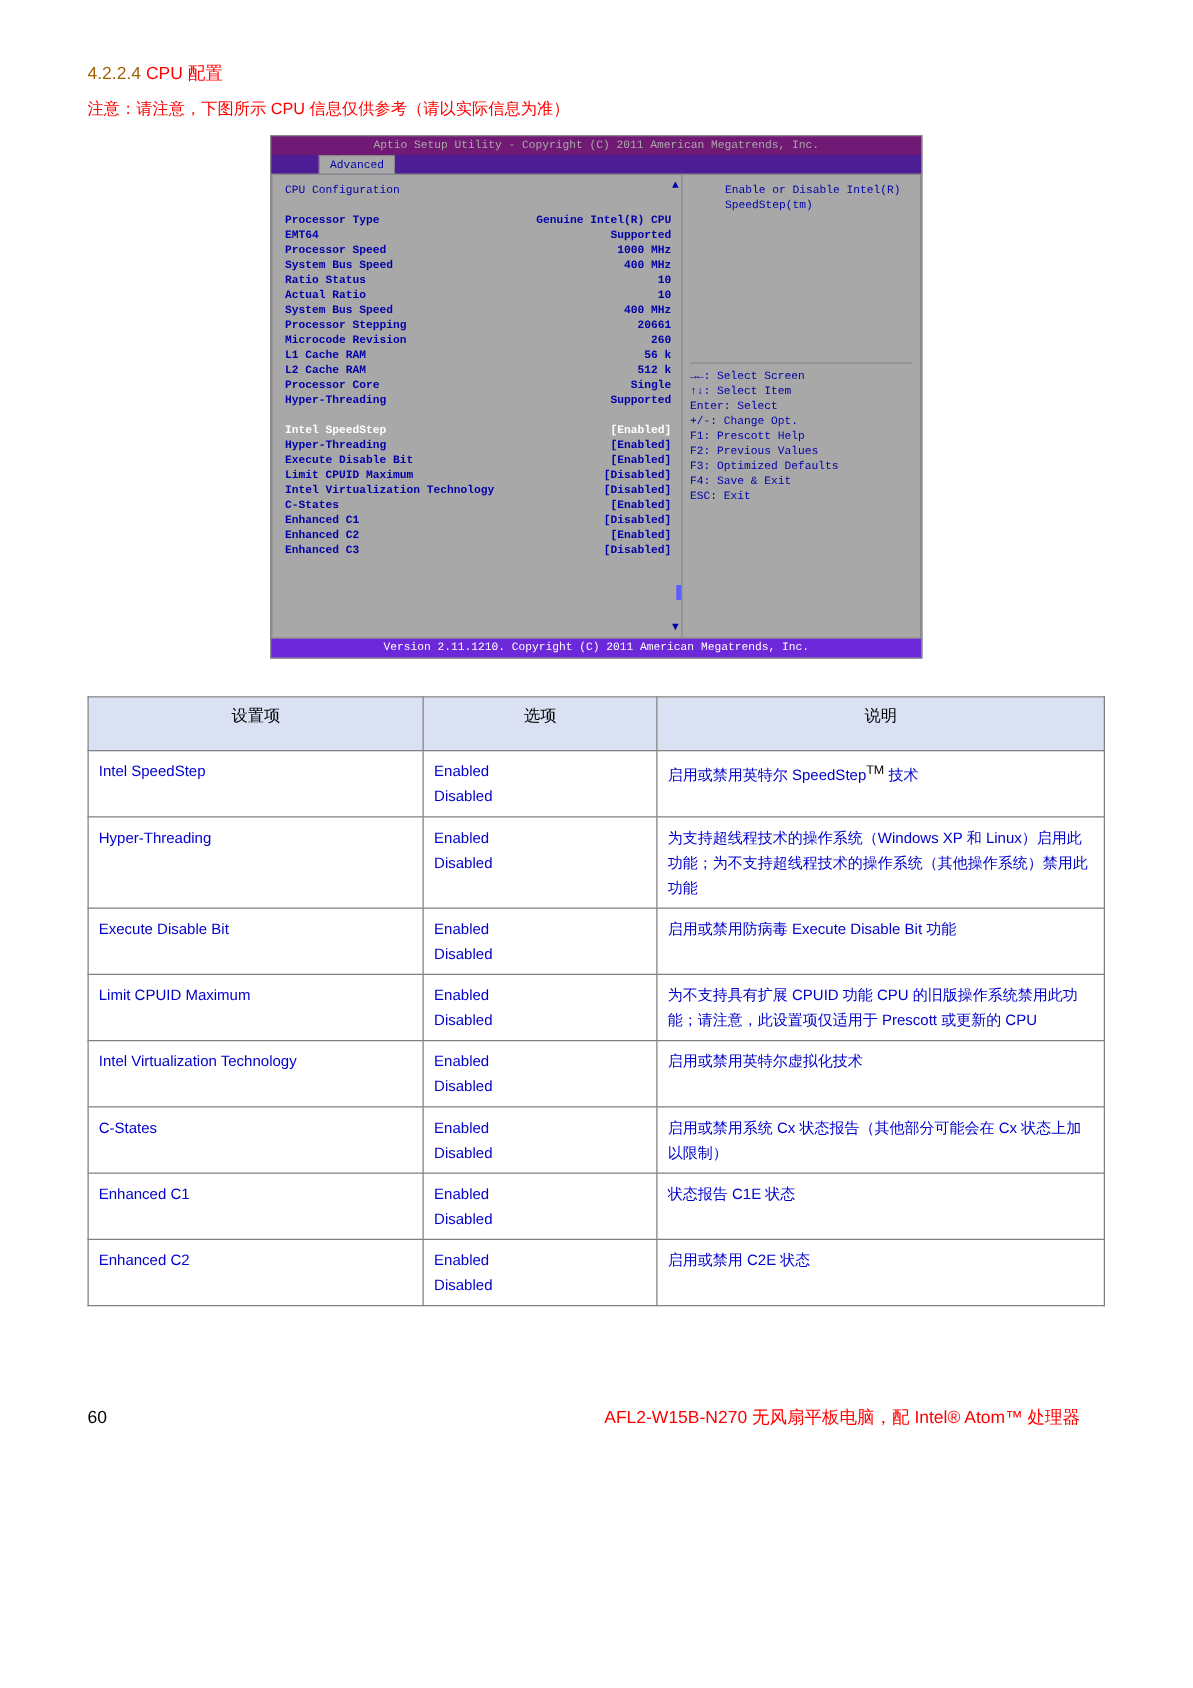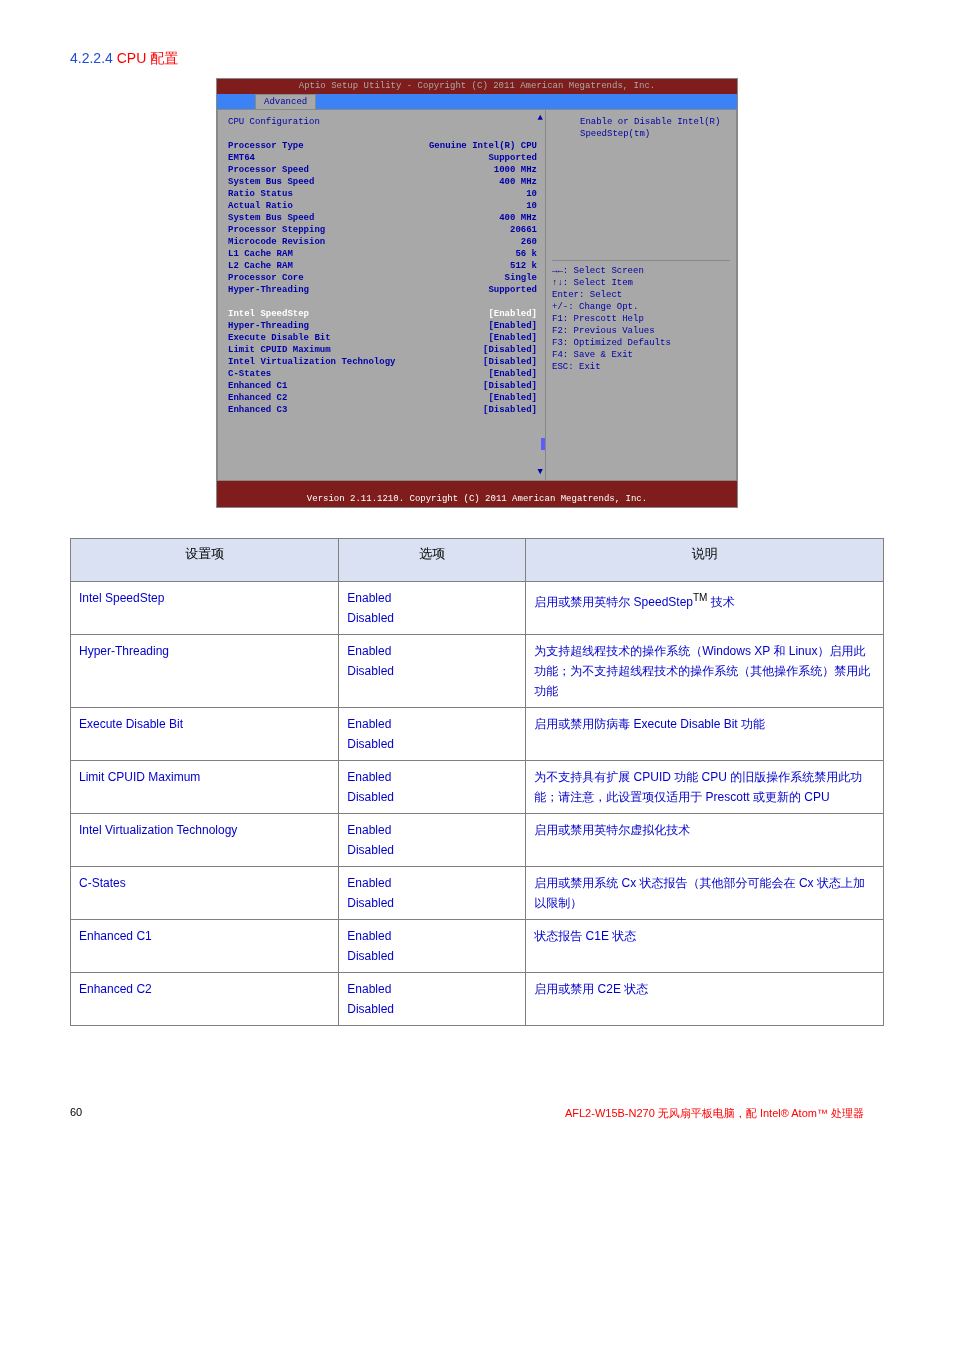--- a/index.html
+++ b/index.html
@@ -12,49 +12,49 @@
   }
   .page {
     padding: 30px 70px 60px 70px;
   }
   .section-heading {
     color: #ff0000;
     font-size: 14px;
     margin: 20px 0 10px 0;
   }
   .section-heading .black {
-    color: #1d4ed8;
+    color: #a16207;
   }
   .note-line {
     color: #ff0000;
     font-size: 13px;
     margin: 4px 0 12px 0;
   }
   .bios-box-wrap {
     display: flex;
     justify-content: center;
     margin: 8px 0 30px 0;
   }
   .bios-box {
     width: 520px;
     background: #a8a8a8;
     border: 1px solid #888;
     font-family: "Courier New", monospace;
     font-size: 9px;
     line-height: 12px;
   }
   .bios-topbar {
-    background: #7f1d1d;
+    background: #701a75;
     color: #a8a8a8;
     height: 14px;
     text-align: center;
     padding-top: 1px;
   }
   .bios-tabrow {
-    background: #3b82f6;
+    background: #4c1d95;
     height: 15px;
     display: flex;
     align-items: flex-end;
     padding-left: 38px;
   }
   .bios-tab {
     background: #a8a8a8;
     color: #0000a8;
     padding: 1px 8px;
     border: 1px solid #888;
@@ -96,25 +96,25 @@
     margin-left: 28px;
   }
   .bios-help-divider {
     border-top: 1px solid #888;
     margin: 120px 0 4px 0;
   }
   .bios-help-keys {
     color: #0000a8;
   }
   .bios-bottombar {
-    background: #7f1d1d;
+    background: #6d28d9;
     color: #fff;
     height: 14px;
     text-align: center;
-    padding-top: 12px;
+    padding-top: 1px;
   }
   .arrow-up, .arrow-down {
     position: absolute;
     right: 2px;
     color: #0000a8;
   }
   .arrow-up { top: 2px; }
   .arrow-down { bottom: 2px; }
   .scroll-marker {
     position: absolute;
@@ -157,21 +157,21 @@
   table.opts col.c2 { width: 23%; }
   table.opts col.c3 { width: 44%; }
   .tm-sup {
     color: #000;
     font-weight: normal;
     font-size: 10px;
     vertical-align: super;
   }
   .footer {
     color: #ff0000;
-    font-size: 11px;
+    font-size: 14px;
     margin-top: 80px;
     padding-right: 20px;
     text-decoration: underline;
   }
   .footer .left {
     float: left;
     color: #000;
   }
   .footer .right {
     float: right;
@@ -181,20 +181,21 @@
 </head>
 <body>
 
 <div class="page">
 
   <div class="section-heading">
     <span class="black">4.2.2.4</span>
     <span>CPU 配置</span>
   </div>
 
+  <div class="note-line">注意：请注意，下图所示 CPU 信息仅供参考（请以实际信息为准）</div>
 
   <div class="bios-box-wrap">
     <div class="bios-box">
       <div class="bios-topbar">Aptio Setup Utility - Copyright (C) 2011 American Megatrends, Inc.</div>
       <div class="bios-tabrow">
         <div class="bios-tab">Advanced</div>
       </div>
       <div class="bios-body">
         <div class="bios-left">
           <span class="arrow-up">▲</span>

